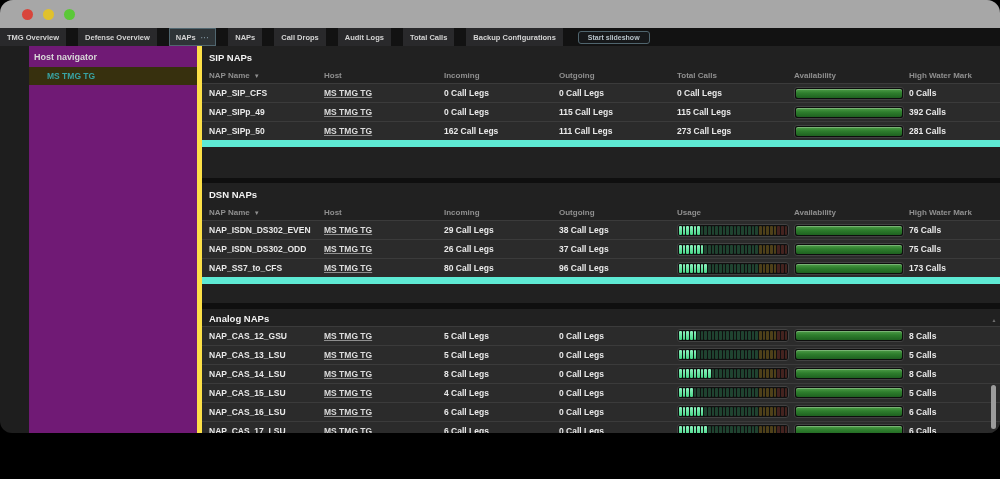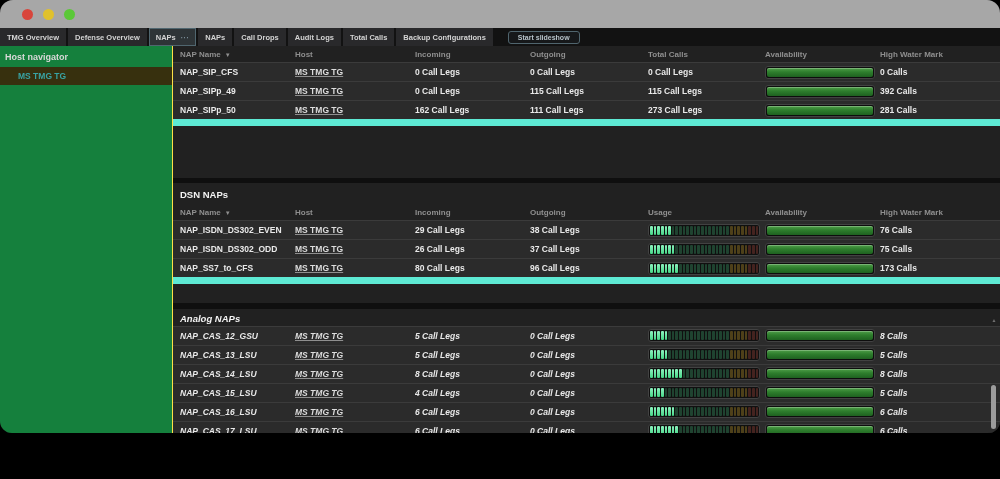--- a/index.html
+++ b/index.html
@@ -11,42 +11,42 @@
   
   .titlebar { height: 28px; background: #a7a7a7; display: flex; align-items: center;
     padding-left: 22px; gap: 10px; }
   .light { width: 11px; height: 11px; border-radius: 50%; display: inline-block; }
   .light.red    { background: #d8453c; }
   .light.yellow { background: #e0c12d; }
   .light.green  { background: #5bc838; }
 
   
   .tabbar { height: 18px; background: #121212; display: flex; align-items: stretch; }
-  .tabs { display: flex; gap: 2px; }
+  .tabs { display: flex; gap: 12px; }
   .tab { background: #29292b; color: #d4d4d4; font-size: 7.5px; font-weight: 700;
     padding: 0 7px; display: flex; align-items: center; white-space: nowrap; cursor: default; }
   .tab.active { background: #2e3437; box-shadow: inset 0 0 0 1px #50666f; }
   .tab-dots { margin-left: 5px; color: #7e909b; font-size: 7px; letter-spacing: .5px; }
   .slideshow { margin-left: 15px; align-self: center; background: #16181a;
     border: 1px solid #50656e; border-radius: 3px; color: #b6c2c9; font-size: 7px;
     font-weight: 700; padding: 2px 9px; font-family: inherit; white-space: nowrap; }
 
   
   .content { display: flex; height: 387px; }
-  .sidebar { width: 173px; background: #15803d; border-right: 1px solid #fde047; flex: none; }
+  .sidebar { width: 173px; background: #701a75; border-right: 5px solid #fde047; flex: none; margin-left: 29px; }
   .sidebar-title { font-size: 9px; font-weight: 700; color: #d8d8d8; padding: 6px 5px 5px 5px; }
   .host-item { height: 18px; line-height: 18px; padding-left: 18px; font-size: 8.5px;
     font-weight: 700; color: #bdbdbd; }
   .host-item.selected { background: #37300e; color: #38a3a3; }
 
   .main { flex: 1; background: #1c1c1c; display: flex; flex-direction: column; overflow: hidden; }
   .section { position: relative; background: #212121; overflow: hidden; }
   .section.s0 { height: 141px; }
   .section.s1 { height: 128px; }
-  .section.s2 { height: 133px; font-style: italic; }
+  .section.s2 { height: 133px; }
   .section-gap { height: 6px; background: #0f0f0f; }
   .section-title { font-size: 9.5px; font-weight: 700; color: #f3f3f3; padding: 6px 0 4px 7px; }
   .section.s2 .section-title { padding: 4px 0 2px 7px; }
 
   .thead, .trow { display: grid; grid-template-columns: 115px 120px 115px 118px 117px 115px 1fr;
     padding-left: 7px; align-items: center; }
   .thead { height: 16px; color: #8f8f8f; font-size: 8px; font-weight: 700; }
   .hcell { white-space: nowrap; overflow: hidden; cursor: default; }
   .sort { font-size: 6px; margin-left: 4px; color: #8f8f8f; }
   .tbody { border-bottom: 7px solid #5eead4; }
@@ -120,20 +120,21 @@
   </div>
   <div class="content">
     <aside class="sidebar">
       <div class="sidebar-title">Host navigator</div>
       <div id="hosts">
           <div class="host-item selected">MS TMG TG</div>
         </div>
     </aside>
     <main class="main" id="sections">
         <section class="section s0">
+          <div class="section-title">SIP NAPs</div>
           <div class="thead">
             <div class="hcell"><span>NAP Name</span><span class="sort">▼</span></div>
             <div class="hcell"><span>Host</span></div>
             <div class="hcell"><span>Incoming</span></div>
             <div class="hcell"><span>Outgoing</span></div>
             <div class="hcell"><span>Total Calls</span></div>
             <div class="hcell"><span>Availability</span></div>
             <div class="hcell"><span>High Water Mark</span></div>
           </div>
           <div class="tbody">

